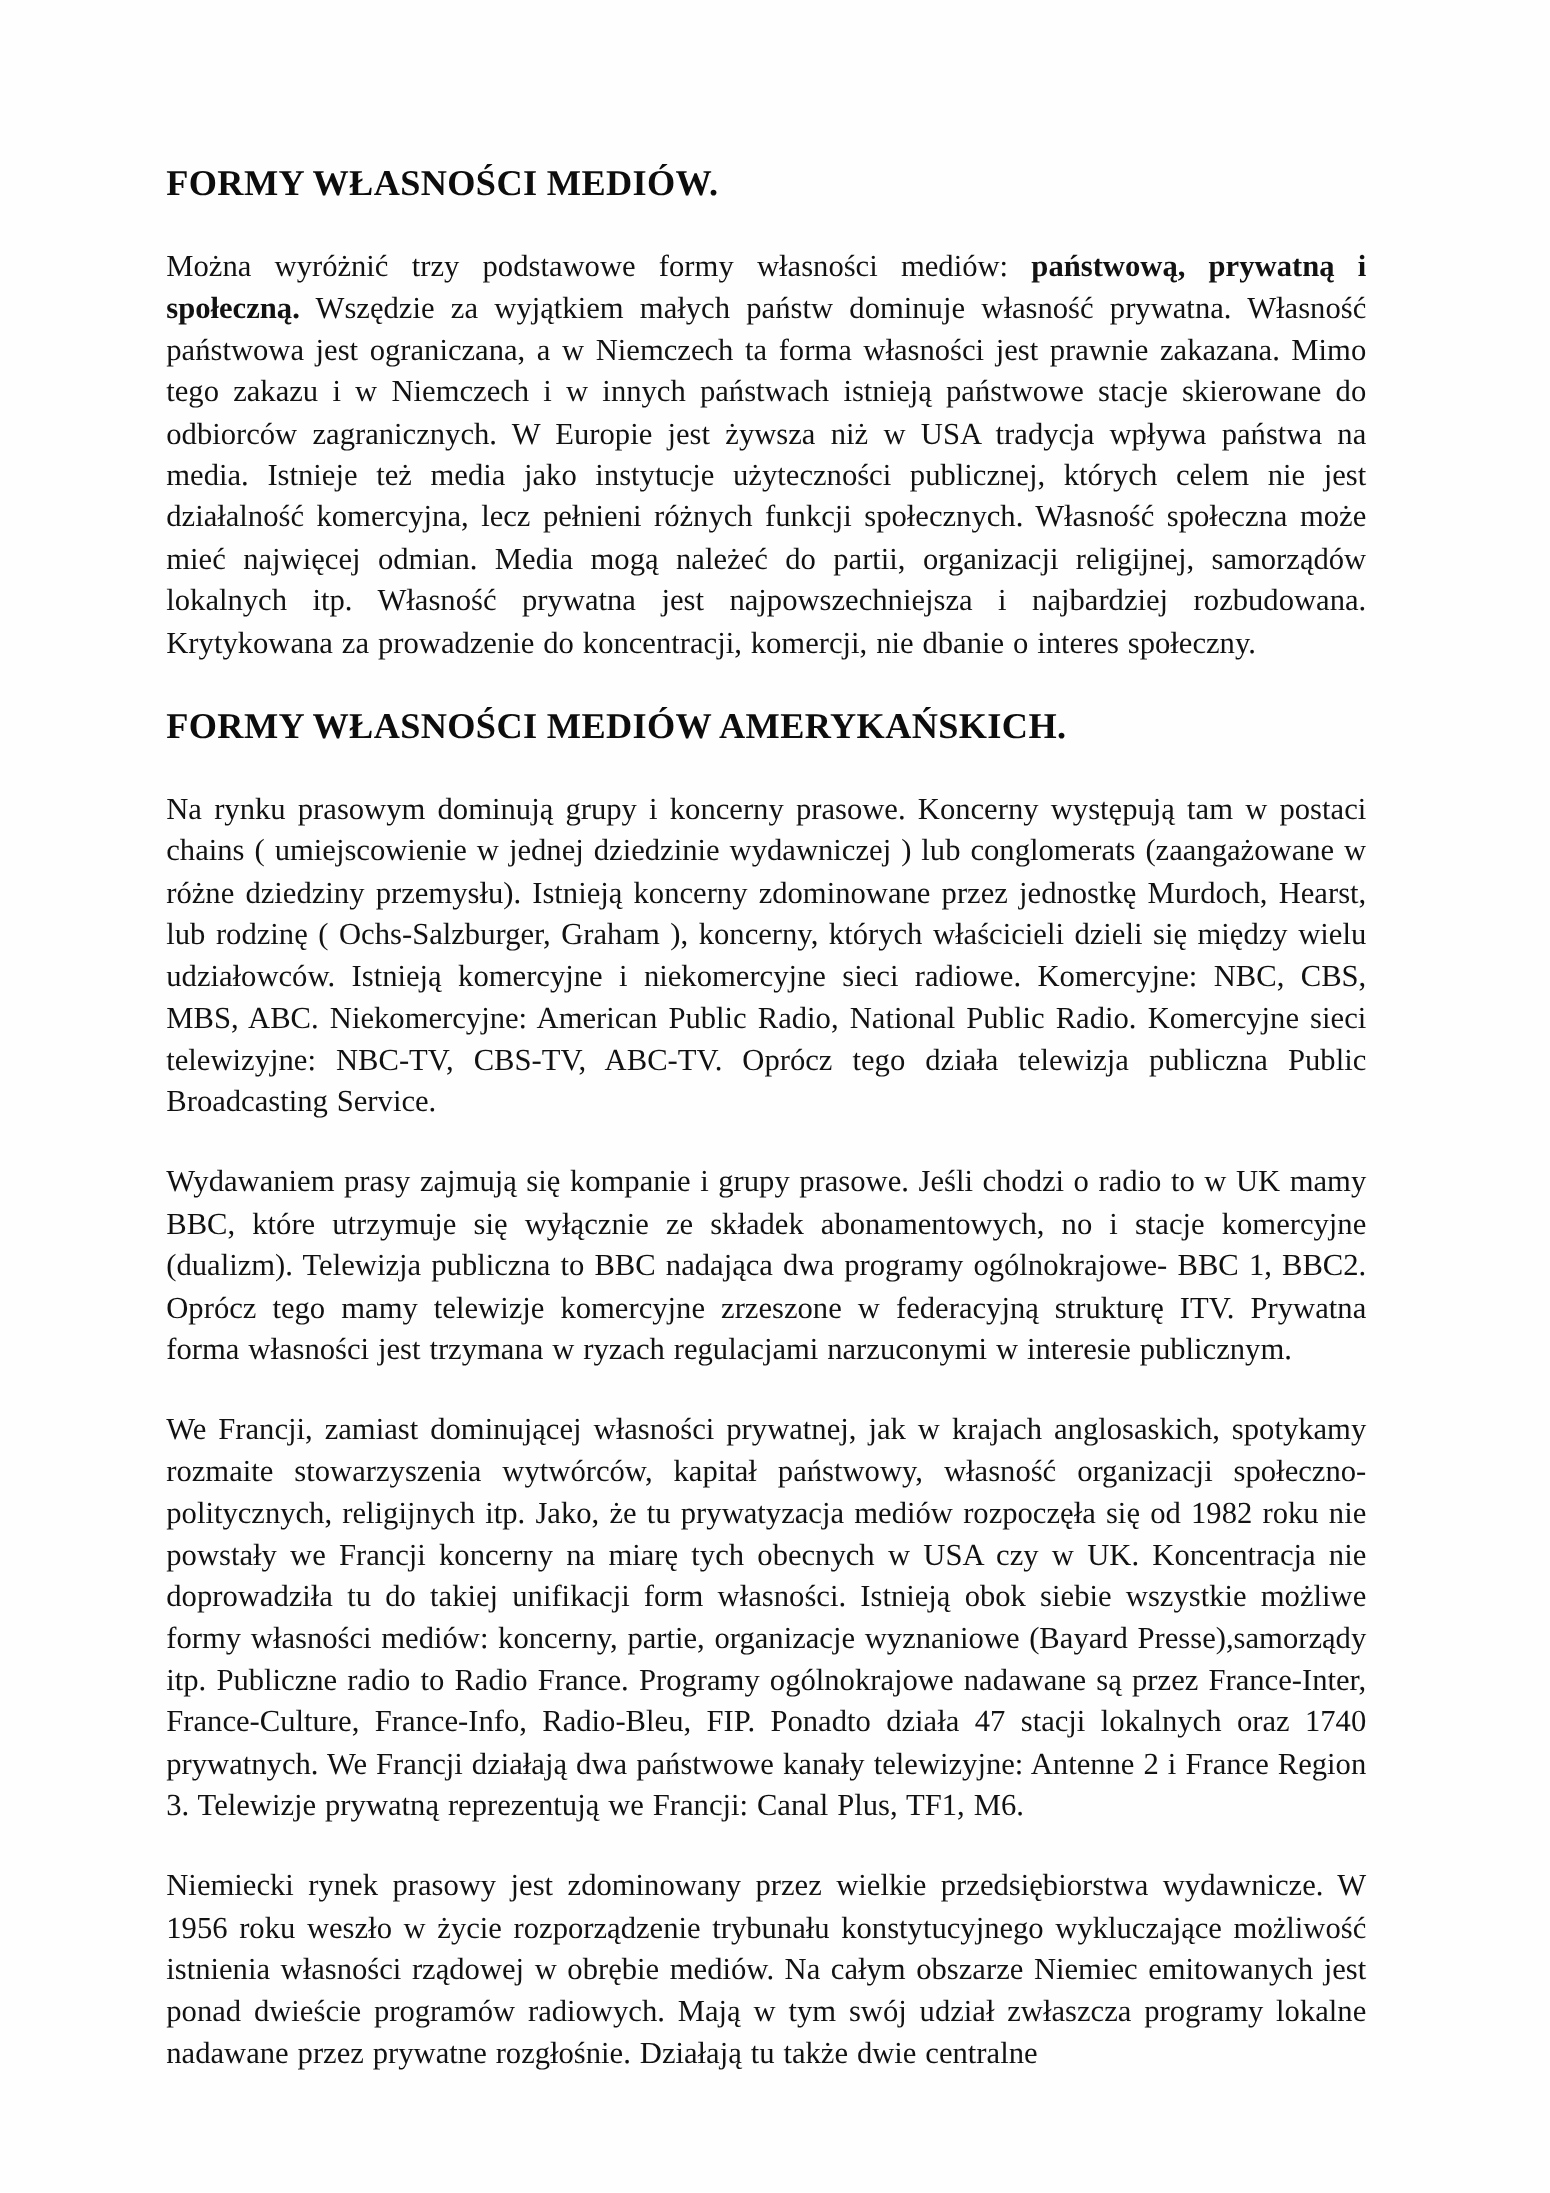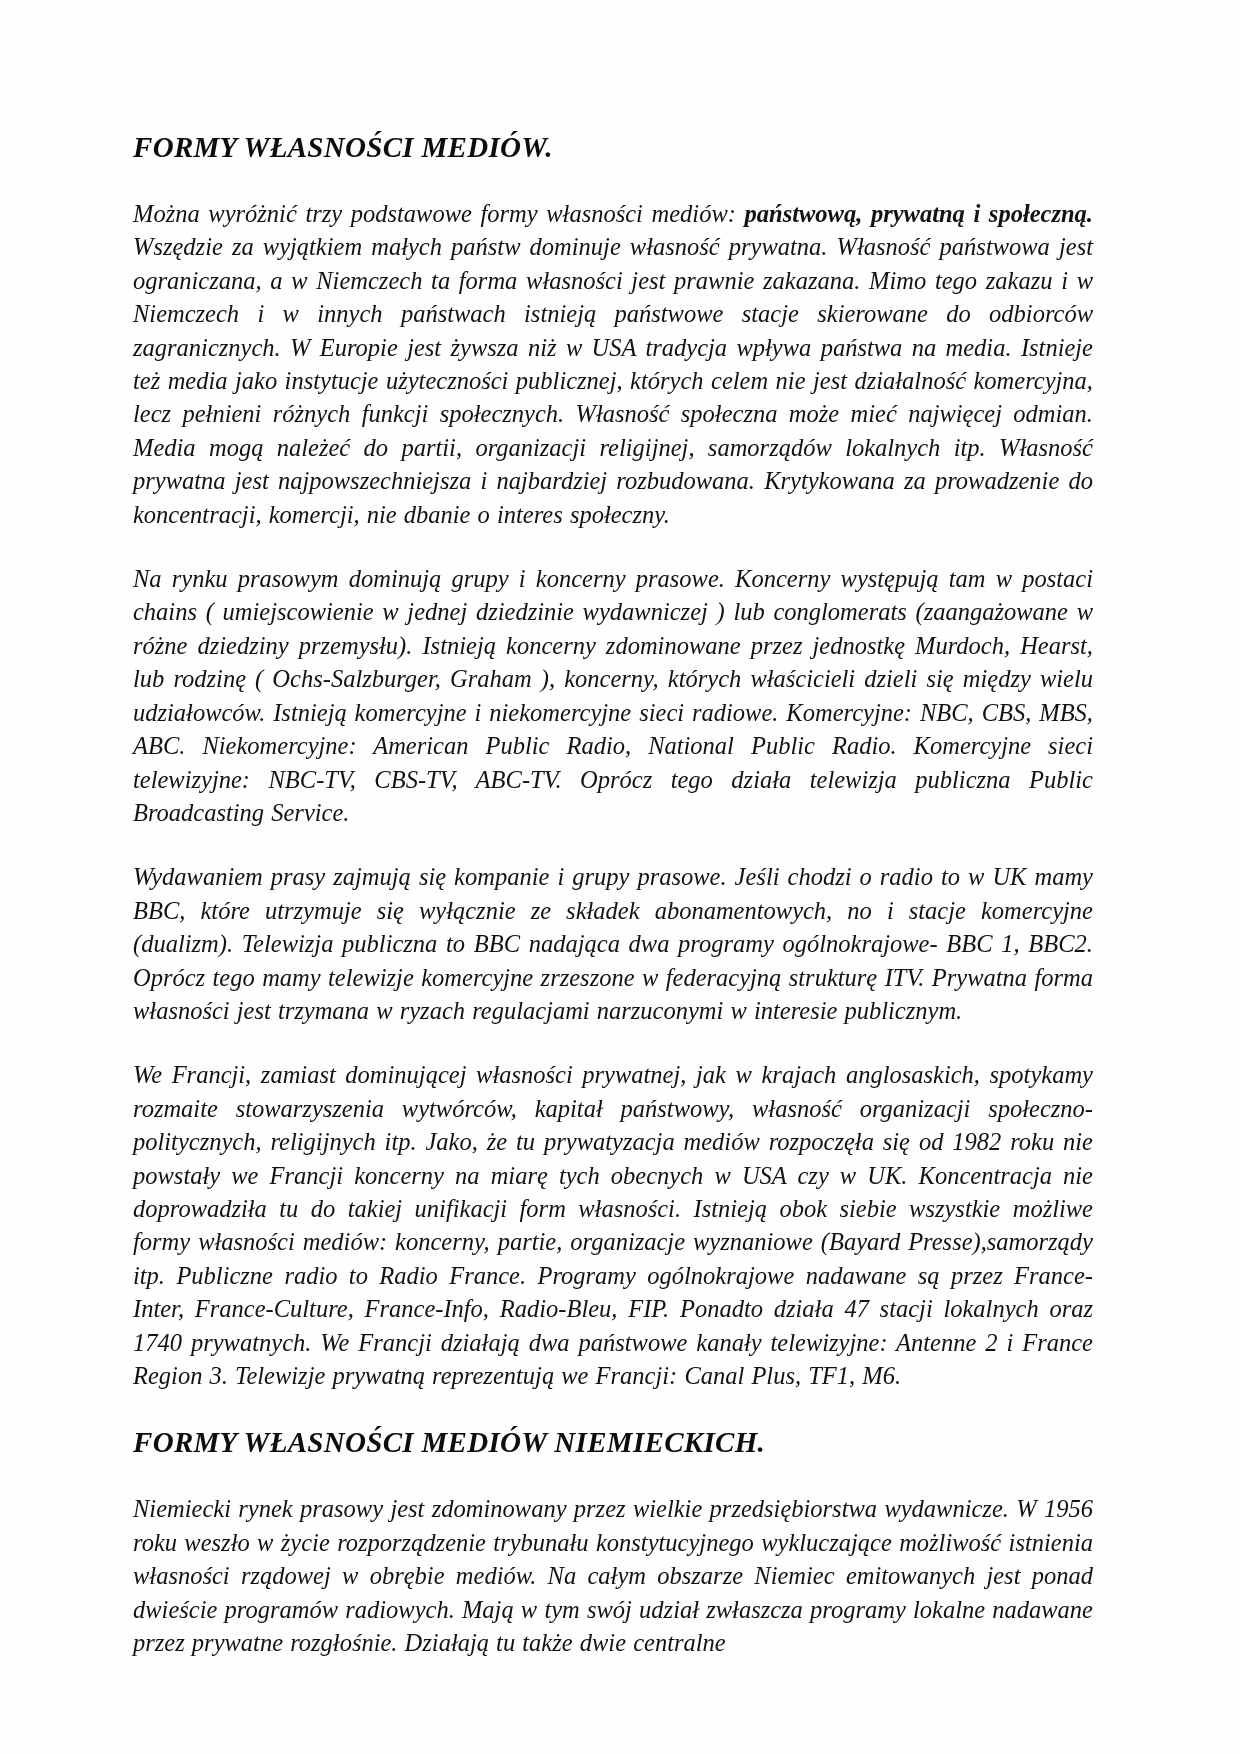--- a/index.html
+++ b/index.html
@@ -1,15 +1,15 @@
 <!DOCTYPE html>
 <html lang="pl"><head>
 <meta charset="utf-8">
 <style>
-  * { margin: 0; padding: 0; box-sizing: border-box; font-style: italic; }
+  * { margin: 0; padding: 0; box-sizing: border-box; }
   html, body { background: #ffffff; }
   .page {
     position: relative;
     width: 1240px;
     height: 1754px;
     overflow: hidden;
     background: #fefefe;
     color: #121212;
     font-family: "Liberation Serif", "DejaVu Serif", serif;
     font-size: 24.5px;
@@ -35,29 +35,29 @@
 <body>
 
 <div class="page">
 
   <section>
     <h2 class="heading">FORMY WŁASNOŚCI MEDIÓW.</h2>
     <p class="body-par"><span>Można wyróżnić trzy podstawowe formy własności mediów: </span><b>państwową, prywatną i społeczną.</b><span> Wszędzie za wyjątkiem małych państw dominuje własność prywatna. Własność państwowa jest ograniczana, a w Niemczech ta forma własności jest prawnie zakazana. Mimo tego zakazu i w Niemczech i w innych państwach istnieją państwowe stacje skierowane do odbiorców zagranicznych. W Europie jest żywsza niż w USA tradycja wpływa państwa na media. Istnieje też media jako instytucje użyteczności publicznej, których celem nie jest działalność komercyjna, lecz pełnieni różnych funkcji społecznych. Własność społeczna może mieć najwięcej odmian. Media mogą należeć do partii, organizacji religijnej, samorządów lokalnych itp. Własność prywatna jest najpowszechniejsza i najbardziej rozbudowana. Krytykowana za prowadzenie do koncentracji, komercji, nie dbanie o interes społeczny.</span></p>
   </section>
 
   <section>
+    <h2 class="heading">FORMY WŁASNOŚCI MEDIÓW AMERYKAŃSKICH.</h2>
     <p class="body-par">Na rynku prasowym dominują grupy i koncerny prasowe. Koncerny występują tam w postaci chains ( umiejscowienie w jednej dziedzinie wydawniczej ) lub conglomerats (zaangażowane w różne dziedziny przemysłu). Istnieją koncerny zdominowane przez jednostkę Murdoch, Hearst, lub rodzinę ( Ochs-Salzburger, Graham ), koncerny, których właścicieli dzieli się między wielu udziałowców.  Istnieją komercyjne i niekomercyjne sieci radiowe. Komercyjne: NBC, CBS, MBS, ABC. Niekomercyjne: American Public Radio, National Public Radio. Komercyjne sieci telewizyjne: NBC-TV, CBS-TV, ABC-TV. Oprócz tego działa telewizja publiczna Public Broadcasting Service.</p>
   </section>
 
   <section>
     <p class="body-par">Wydawaniem prasy zajmują się kompanie i grupy prasowe. Jeśli chodzi o radio to w UK mamy BBC, które utrzymuje się wyłącznie ze składek abonamentowych, no i stacje komercyjne (dualizm). Telewizja publiczna to BBC nadająca dwa programy ogólnokrajowe- BBC 1, BBC2. Oprócz tego mamy telewizje komercyjne zrzeszone w federacyjną strukturę ITV. Prywatna forma własności jest trzymana w ryzach regulacjami narzuconymi w interesie publicznym.</p>
   </section>
 
   <section>
     <p class="body-par">We Francji, zamiast dominującej własności prywatnej, jak w krajach anglosaskich, spotykamy rozmaite stowarzyszenia wytwórców, kapitał państwowy, własność organizacji społeczno-politycznych, religijnych itp. Jako, że tu prywatyzacja mediów rozpoczęła się od 1982 roku nie powstały we Francji koncerny na miarę tych obecnych w USA czy w UK. Koncentracja nie doprowadziła tu do takiej unifikacji form własności. Istnieją obok siebie wszystkie możliwe formy własności mediów: koncerny, partie, organizacje wyznaniowe (Bayard Presse),samorządy itp. Publiczne radio to Radio France. Programy ogólnokrajowe nadawane są przez France-Inter, France-Culture, France-Info, Radio-Bleu, FIP. Ponadto działa 47 stacji lokalnych oraz 1740 prywatnych. We Francji działają dwa państwowe kanały telewizyjne: Antenne 2 i France Region 3. Telewizje prywatną reprezentują we Francji: Canal Plus, TF1, M6.</p>
   </section>
 
   <section>
-    <h2 class="heading">FORMY WŁASNOŚCI MEDIÓW NIEMIECKICH.</h2>
     <p class="body-par">Niemiecki rynek prasowy jest zdominowany przez wielkie przedsiębiorstwa wydawnicze. W 1956 roku weszło w życie rozporządzenie trybunału konstytucyjnego wykluczające możliwość istnienia własności rządowej w obrębie mediów.  Na całym obszarze Niemiec emitowanych jest ponad dwieście programów radiowych. Mają w tym swój udział zwłaszcza programy lokalne nadawane przez prywatne rozgłośnie. Działają tu także dwie centralne</p>
   </section>
 
 </div>
 
 </body></html>

